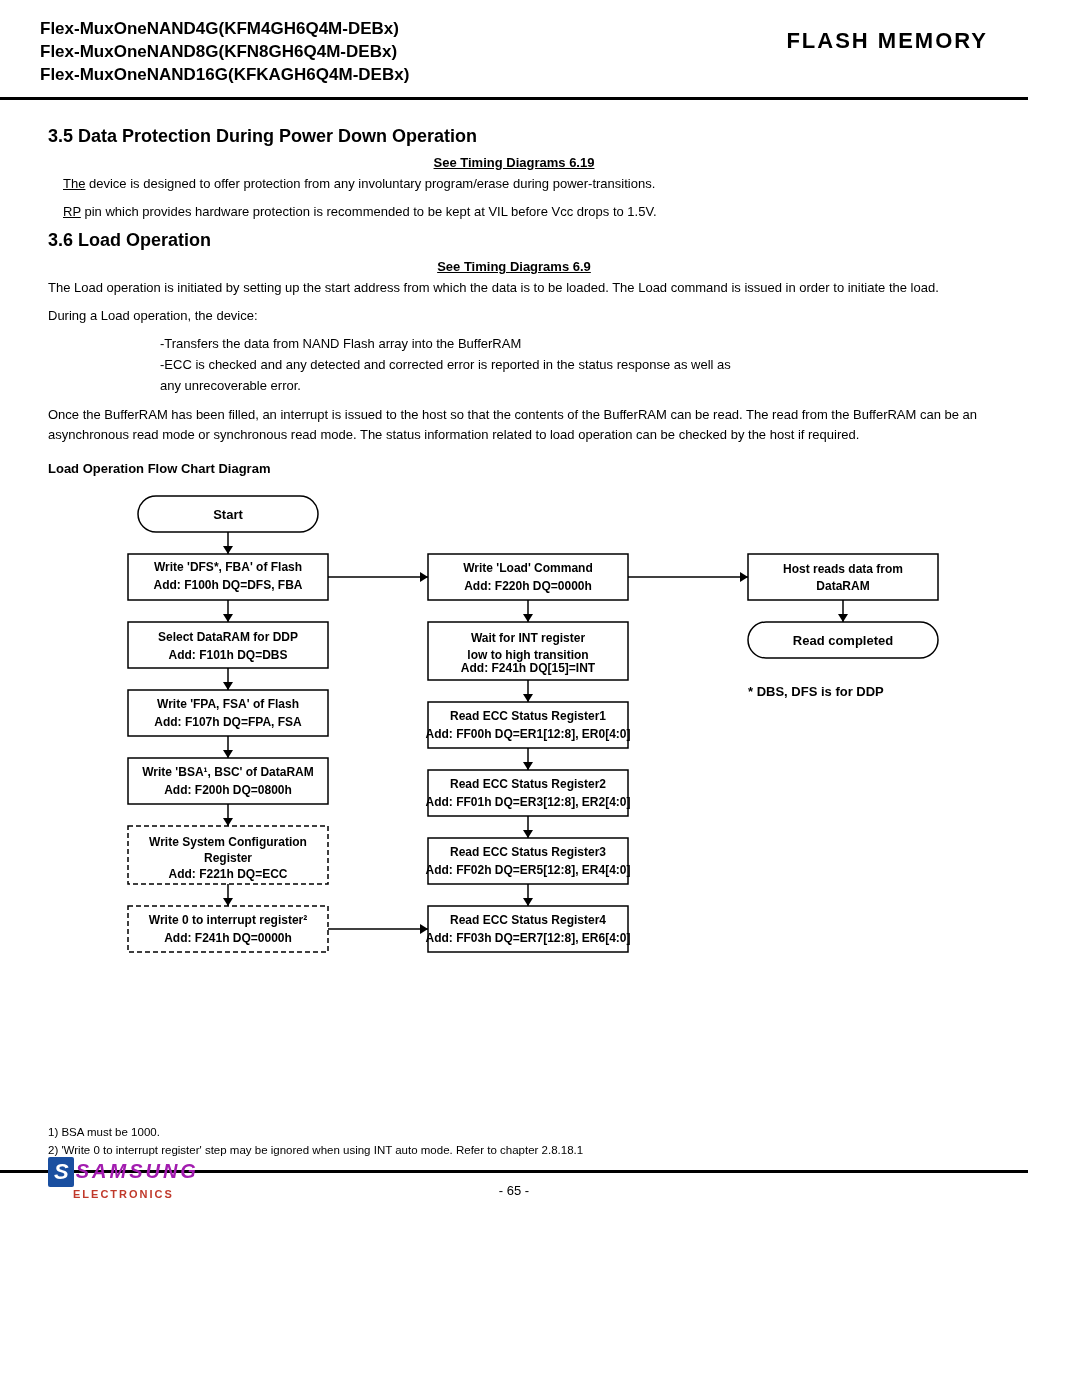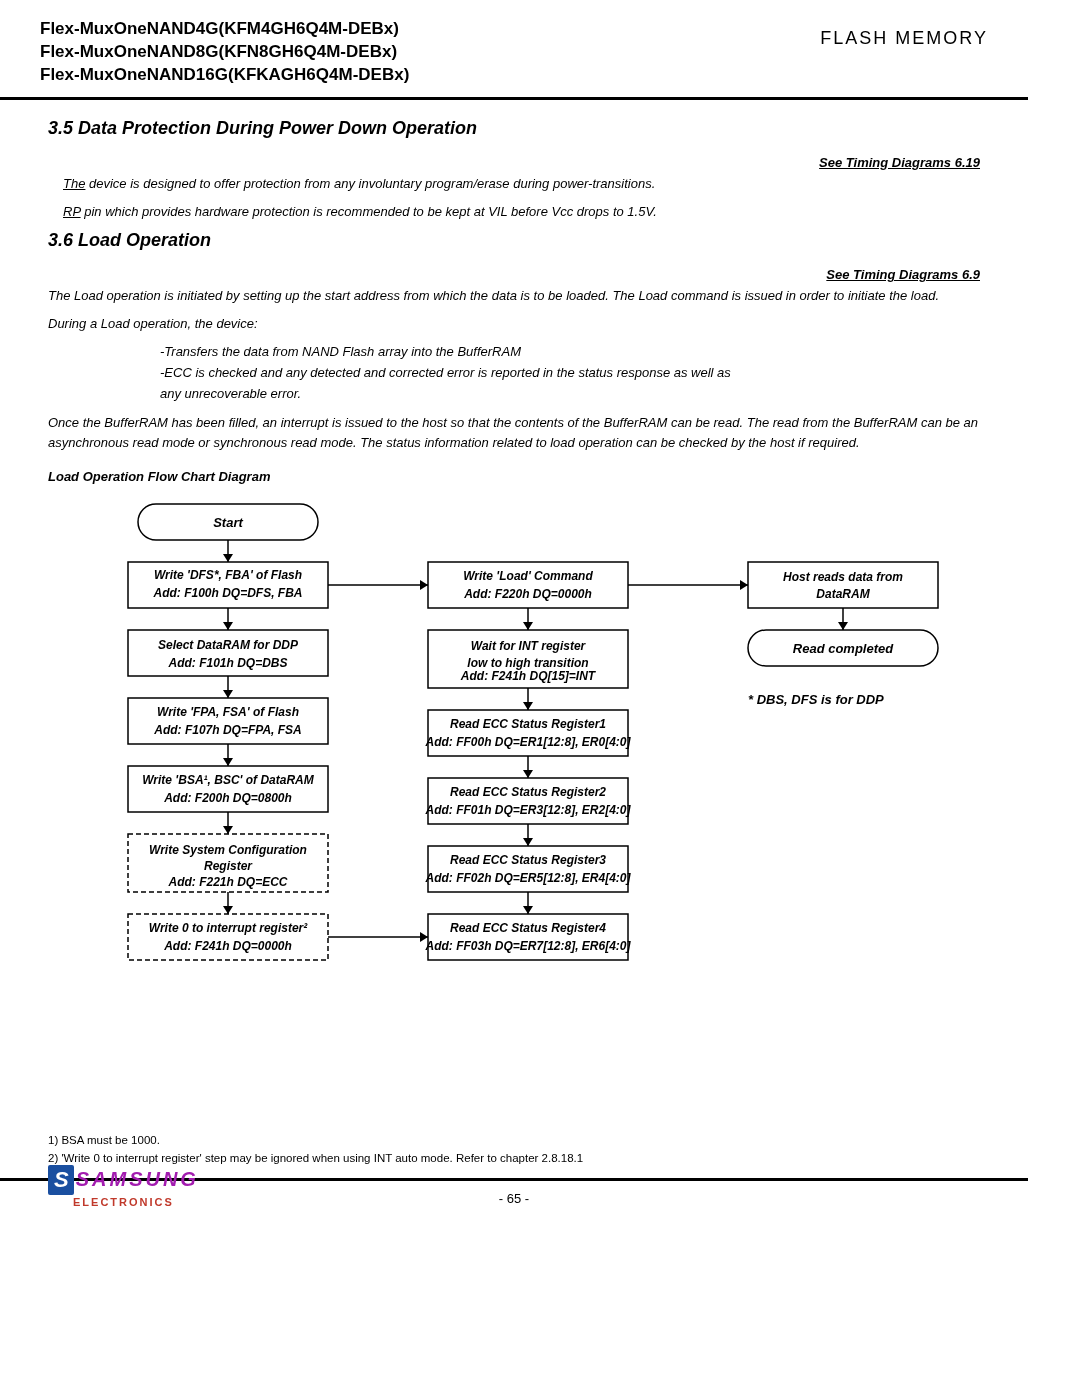--- a/index.html
+++ b/index.html
@@ -27,45 +27,44 @@
     }
     .header-titles {
       flex: 1;
     }
     .header-title-line {
       font-size: 17px;
       font-weight: bold;
       line-height: 1.35;
     }
     .header-flash {
-      font-size: 18px;
-      font-weight: normal;
+      font-size: 22px;
+      font-weight: bold;
       letter-spacing: 2px;
       padding-top: 10px;
       text-align: right;
       min-width: 200px;
     }
     
     .content {
-      padding: 10px 48px 0 48px;
-      font-style: italic;
+      padding: 18px 48px 0 48px;
     }
     .section-title {
       font-size: 18px;
       font-weight: bold;
       margin-bottom: 6px;
       margin-top: 8px;
     }
     .subsection-title {
       font-size: 13px;
       font-weight: bold;
       text-decoration: underline;
       margin-bottom: 4px;
-      margin-top: 16px;
-      text-align: right;
+      margin-top: 8px;
+      text-align: center;
     }
     .body-text {
       font-size: 13px;
       line-height: 1.55;
       margin-bottom: 8px;
     }
     .body-text span.underline {
       text-decoration: underline;
       margin-left: 15px;
     }

